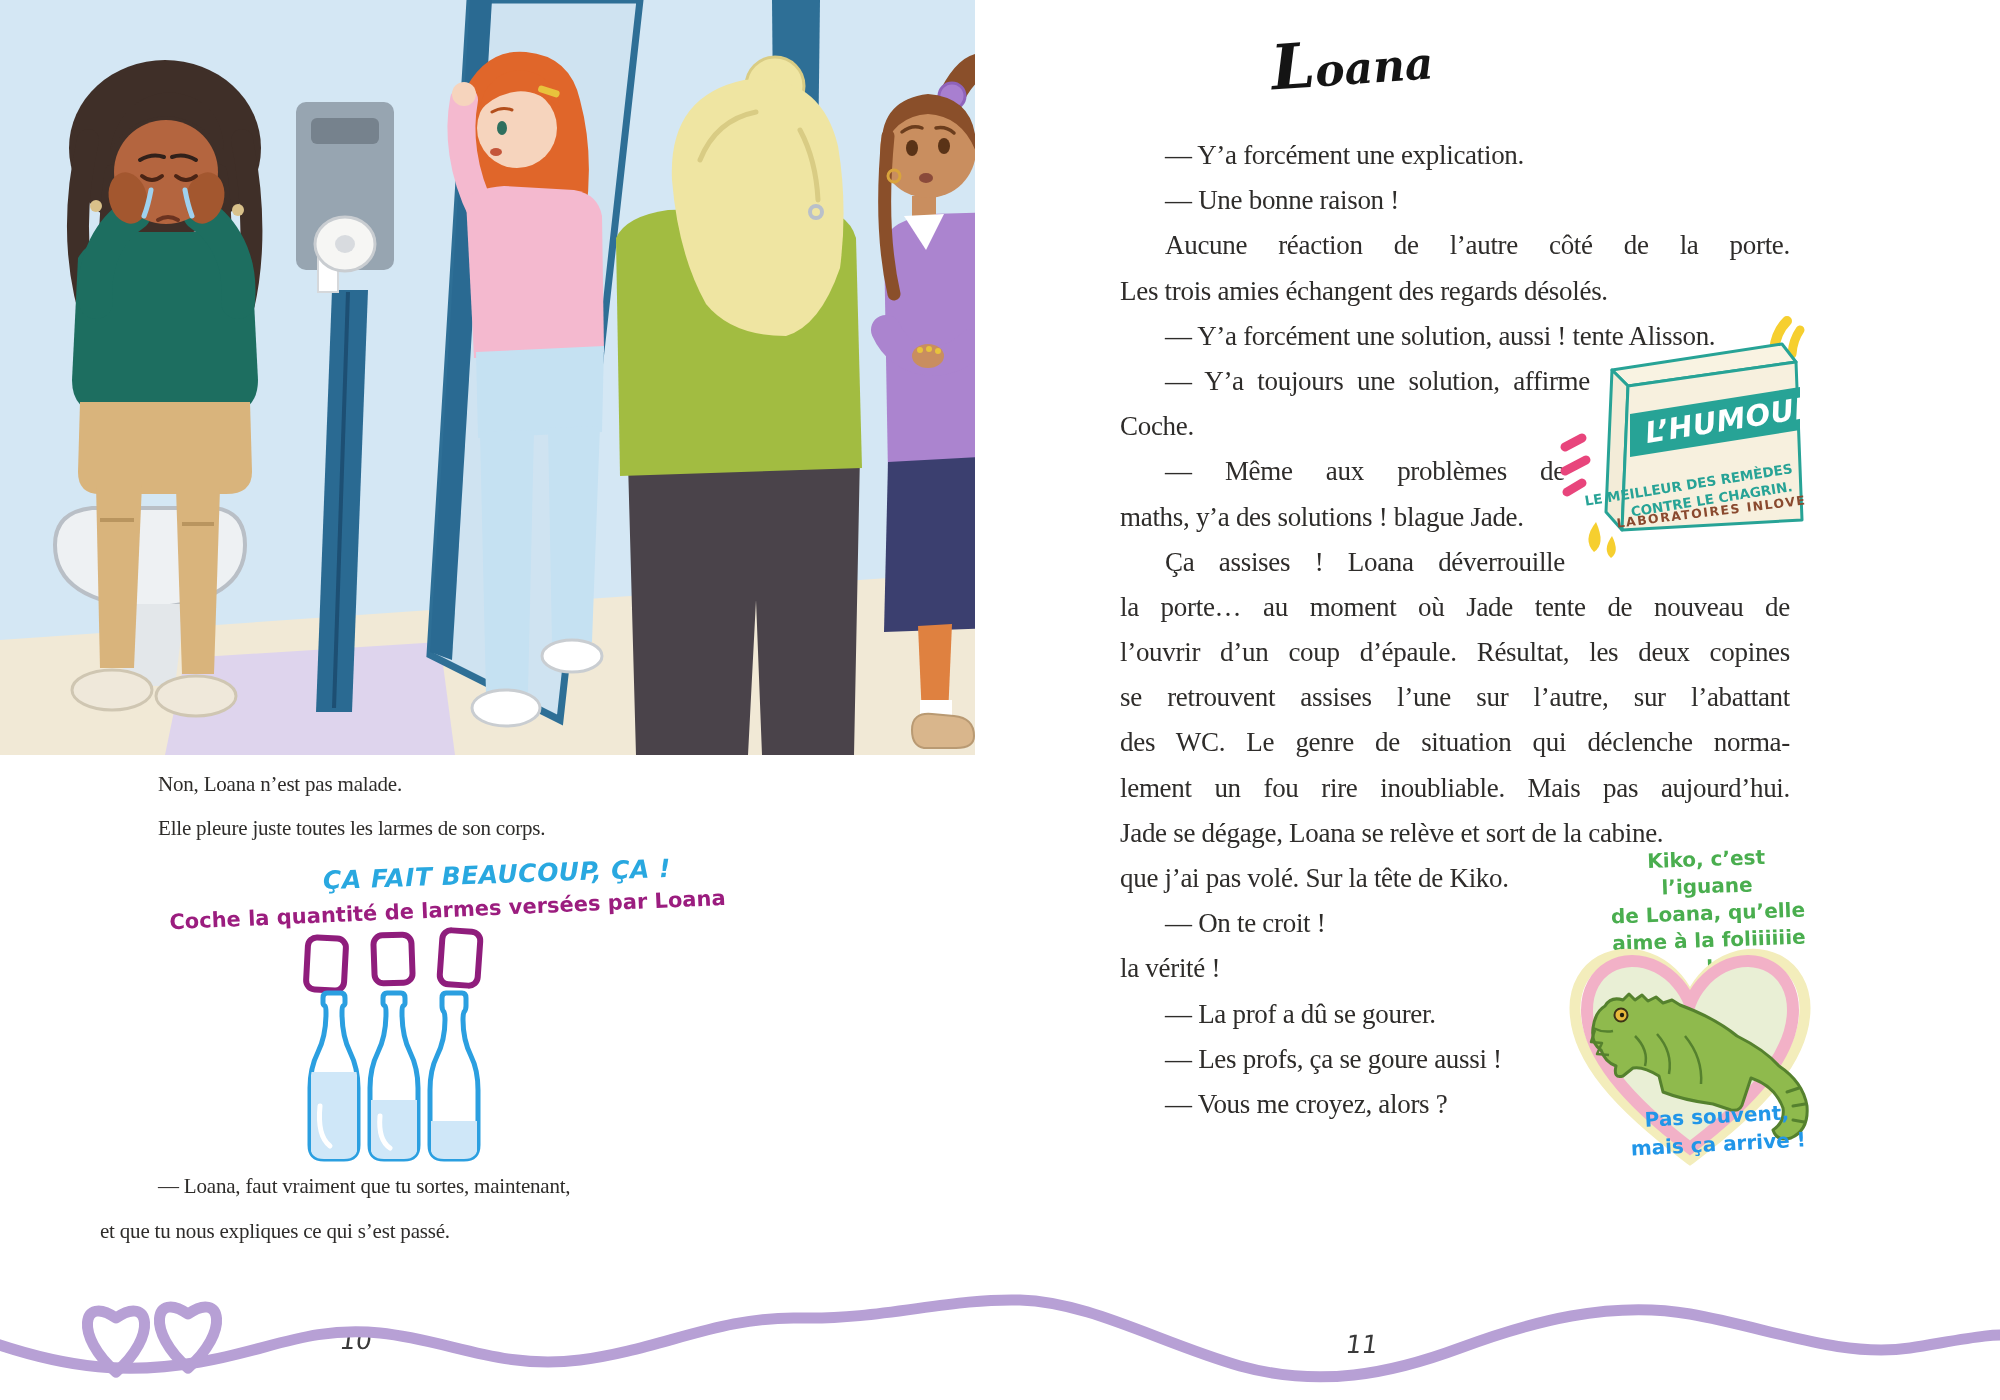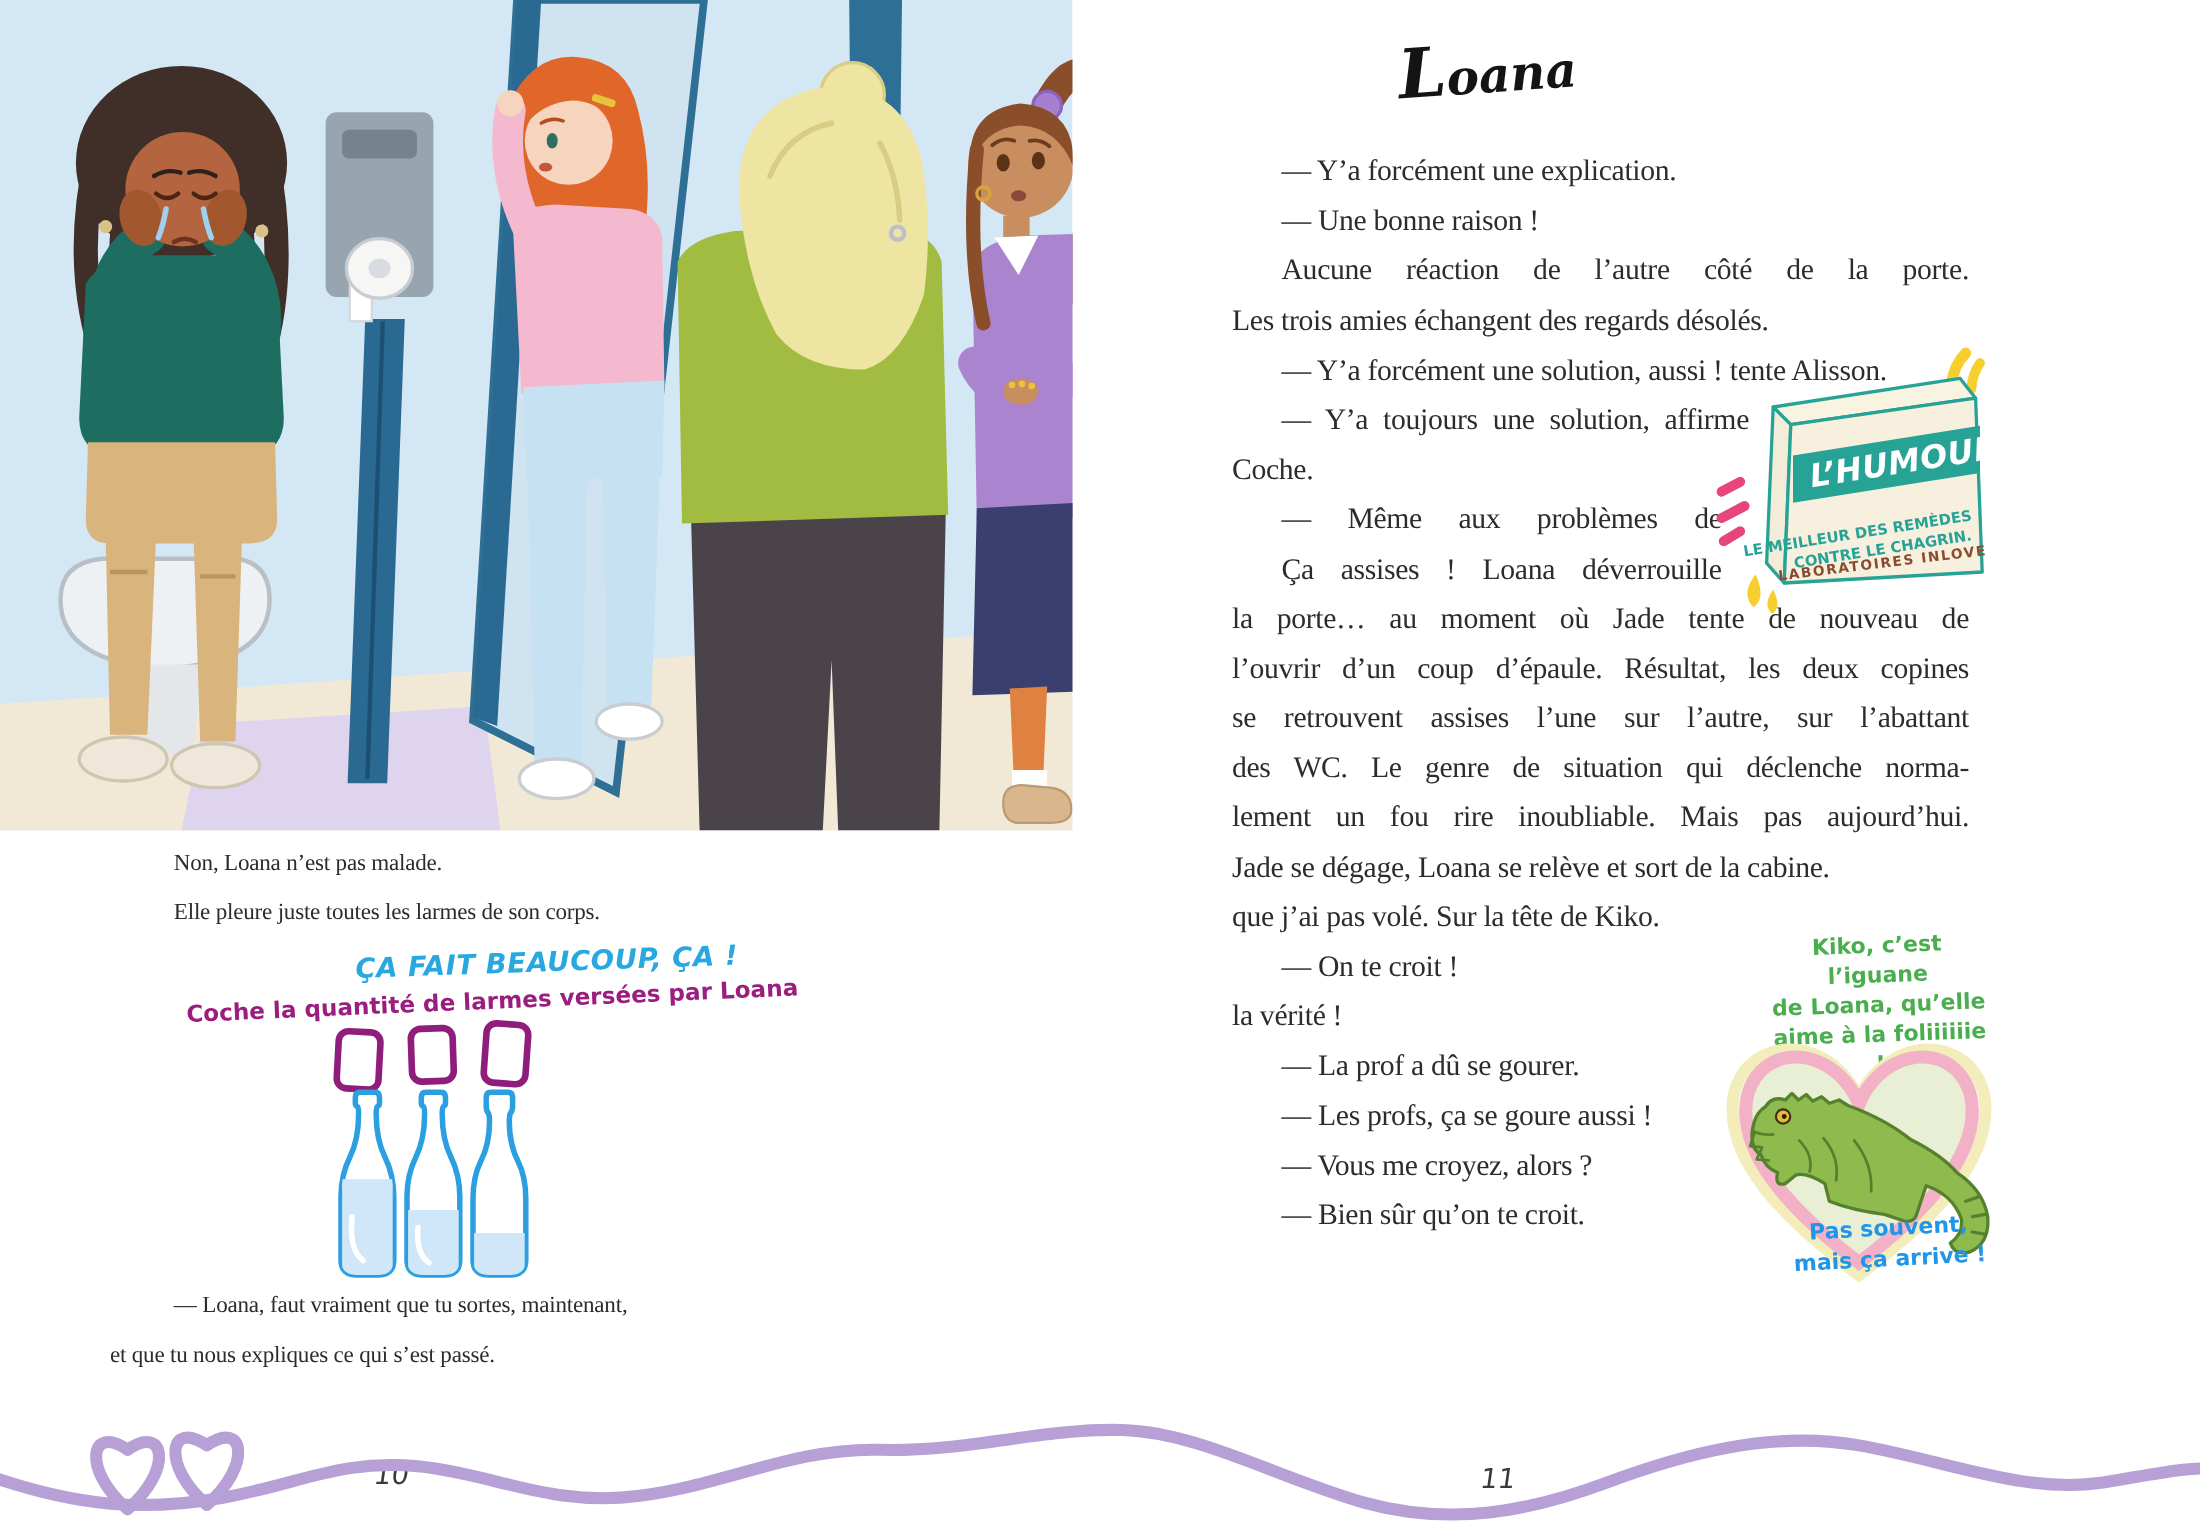--- a/index.html
+++ b/index.html
@@ -230,34 +230,34 @@
 
   <div class="body-text">
     <div class="ln ind">— Y’a forcément une explication.</div>
     <div class="ln ind">— Une bonne raison !</div>
     <div class="ln ind jf">Aucune réaction de l’autre côté de la porte.</div>
     <div class="ln">Les trois amies échangent des regards désolés.</div>
     <div class="ln ind">— Y’a forcément une solution, aussi ! tente Alisson.</div>
     <div class="ln ind jf w470">— Y’a toujours une solution, affirme</div>
     <div class="ln">Coche.</div>
     <div class="ln ind jf w445">— Même aux problèmes de</div>
+    <div class="ln">maths, y’a des solutions ! blague Jade.</div>
     <div class="ln ind jf w445">Ça assises ! Loana déverrouille</div>
     <div class="ln jf">la porte… au moment où Jade tente de nouveau de</div>
     <div class="ln jf">l’ouvrir d’un coup d’épaule. Résultat, les deux copines</div>
     <div class="ln jf">se retrouvent assises l’une sur l’autre, sur l’abattant</div>
     <div class="ln jf">des WC. Le genre de situation qui déclenche norma-</div>
     <div class="ln jf">lement un fou rire inoubliable. Mais pas aujourd’hui.</div>
     <div class="ln">Jade se dégage, Loana se relève et sort de la cabine.</div>
     <div class="ln">que j’ai pas volé. Sur la tête de Kiko.</div>
     <div class="ln ind">— On te croit !</div>
     <div class="ln">la vérité !</div>
     <div class="ln ind">— La prof a dû se gourer.</div>
     <div class="ln ind">— Les profs, ça se goure aussi !</div>
     <div class="ln ind">— Vous me croyez, alors ?</div>
-    <div class="ln ind">— Bien sûr qu’on te croit.</div>
   </div>
 
   <div class="soapbox">
     <svg width="264" height="256" viewBox="0 0 264 256">
       <g>
         <path d="M32,128 l-17,9" stroke="#e8457c" stroke-width="9" stroke-linecap="round"></path>
         <path d="M36,150 l-21,11" stroke="#e8457c" stroke-width="9" stroke-linecap="round"></path>
         <path d="M32,173 l-15,9" stroke="#e8457c" stroke-width="9" stroke-linecap="round"></path>
       </g>
       <g>

